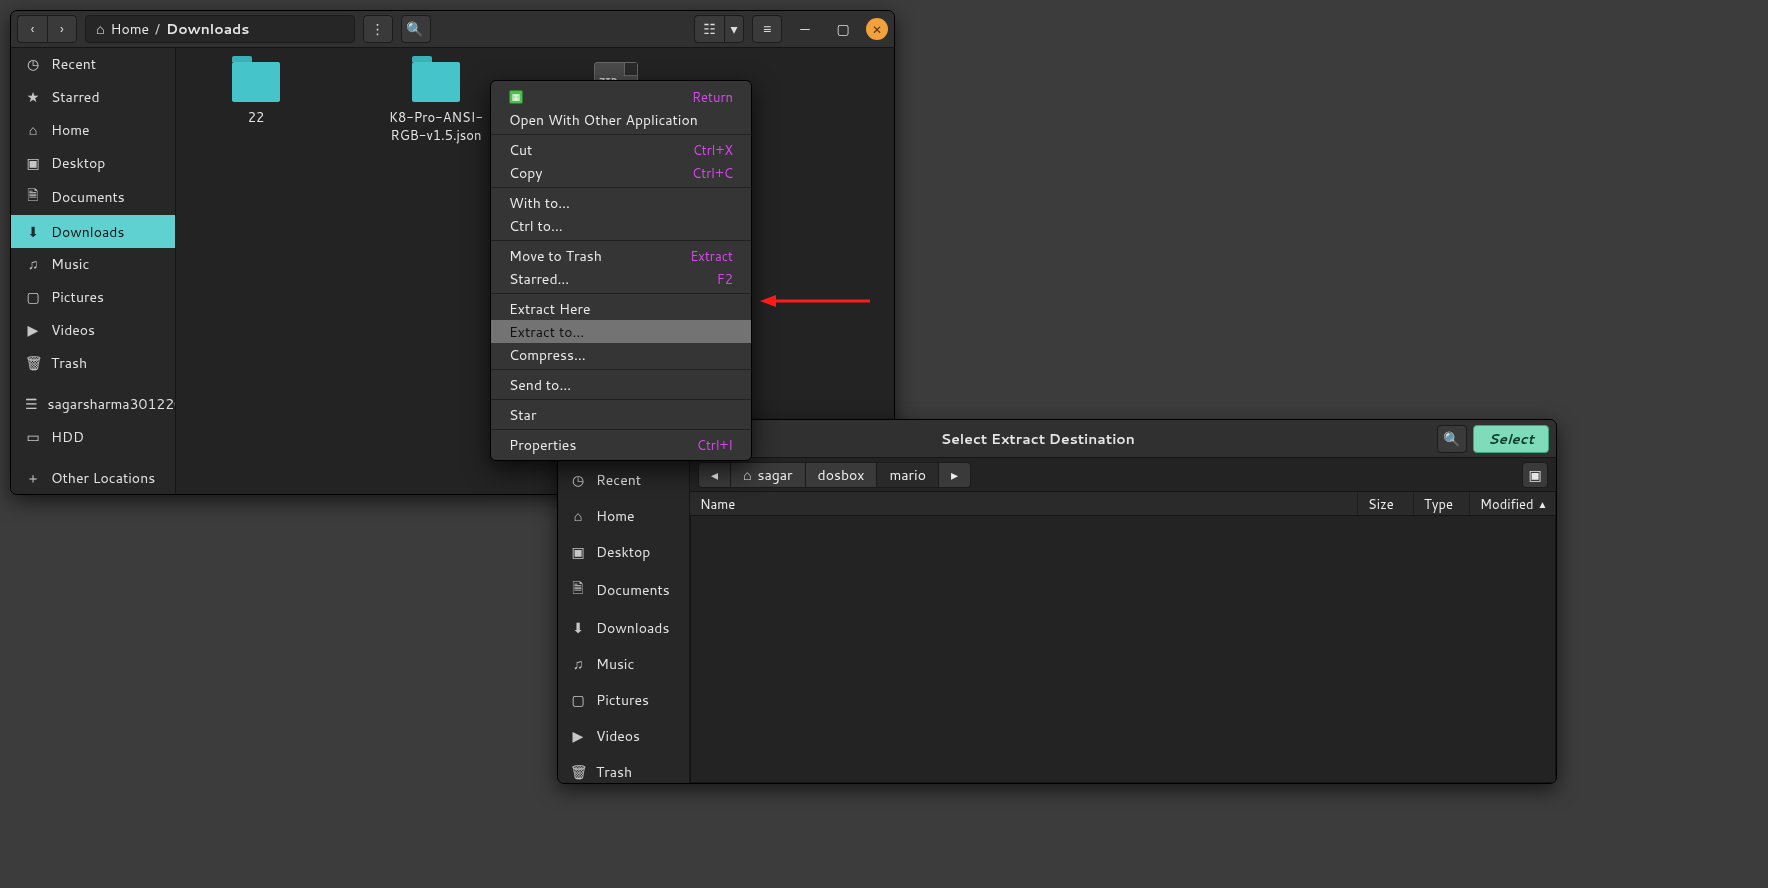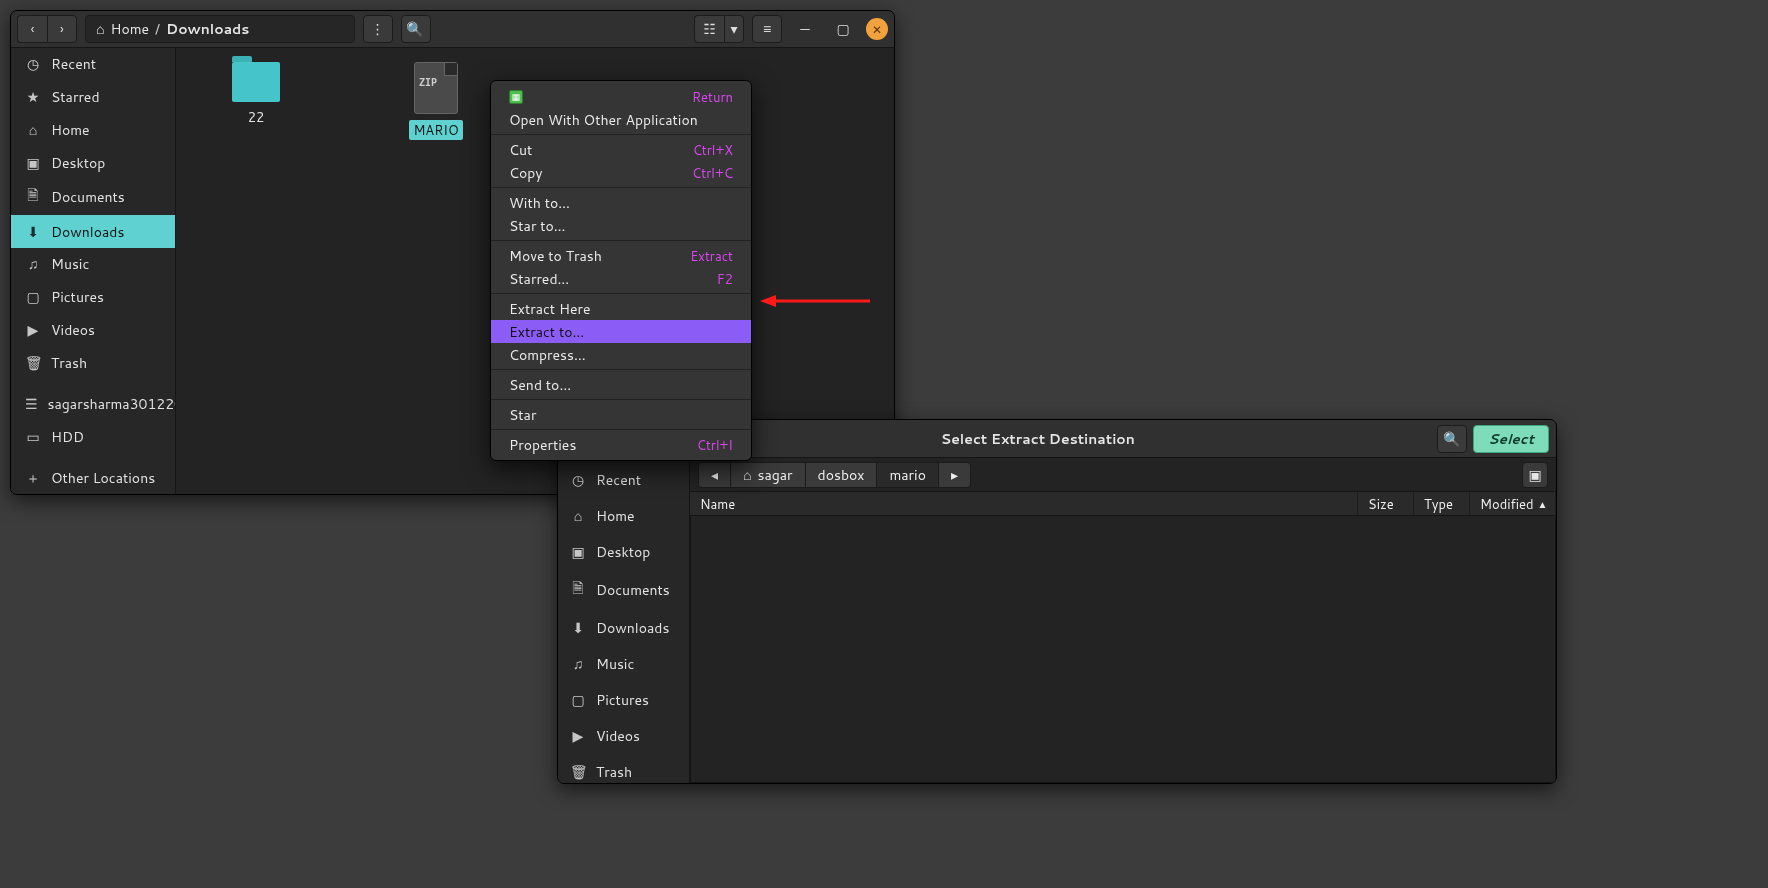--- a/index.html
+++ b/index.html
@@ -160,21 +160,21 @@
     display: flex;
     align-items: center;
     padding: 4px 18px;
     height: 23px;
     font-size: 14px;
     color: #eaeaea;
     justify-content: space-between;
   }
   .ctx-item .left { display:flex; align-items:center; gap:8px; }
   .ctx-item .shortcut { color:#d946ef; font-size:13px; }
-  .ctx-item.hover { background:#8b5cf6; color:#111; }
+  .ctx-item.hover { background:#737373; color:#111; }
   .ctx-sep { height:1px; background:#222; margin:3px 0; }
   .archive-ico {
     width: 14px; height:14px;
     display:inline-block;
     background:#4fbd4f;
     border:1px solid #2f7d2f;
     border-radius:2px;
     font-size:9px; color:#fff; text-align:center; line-height:12px;
   }
 
@@ -389,20 +389,24 @@
           <span class="sb-icon">＋</span>
           <span>Other Locations</span>
         </div>
       </div>
     <div class="fm-files" id="fm-files">
         <div class="file">
           <div class="folder-ico"></div>
           <span>22</span>
         </div>
         <div class="file">
+          <div class="folder-ico"></div>
+          <span>K8-Pro-ANSI-RGB-v1.5.json</span>
+        </div>
+        <div class="file">
           <div class="zip-ico">
             <span class="lbl">ZIP</span>
           </div>
           <span class="zip-selected">MARIO</span>
         </div>
       </div>
   </div>
 </div>
 
 <div class="ctx-menu" id="ctx-menu">
@@ -431,21 +435,21 @@
       <span class="shortcut">Ctrl+C</span>
     </div>
     <div class="ctx-sep"></div>
     <div class="ctx-item">
       <span class="left">
         <span>With to…</span>
       </span>
     </div>
     <div class="ctx-item">
       <span class="left">
-        <span>Star to…</span>
+        <span>Ctrl to…</span>
       </span>
     </div>
     <div class="ctx-sep"></div>
     <div class="ctx-item">
       <span class="left">
         <span>Move to Trash</span>
       </span>
       <span class="shortcut">Extract</span>
     </div>
     <div class="ctx-item">

